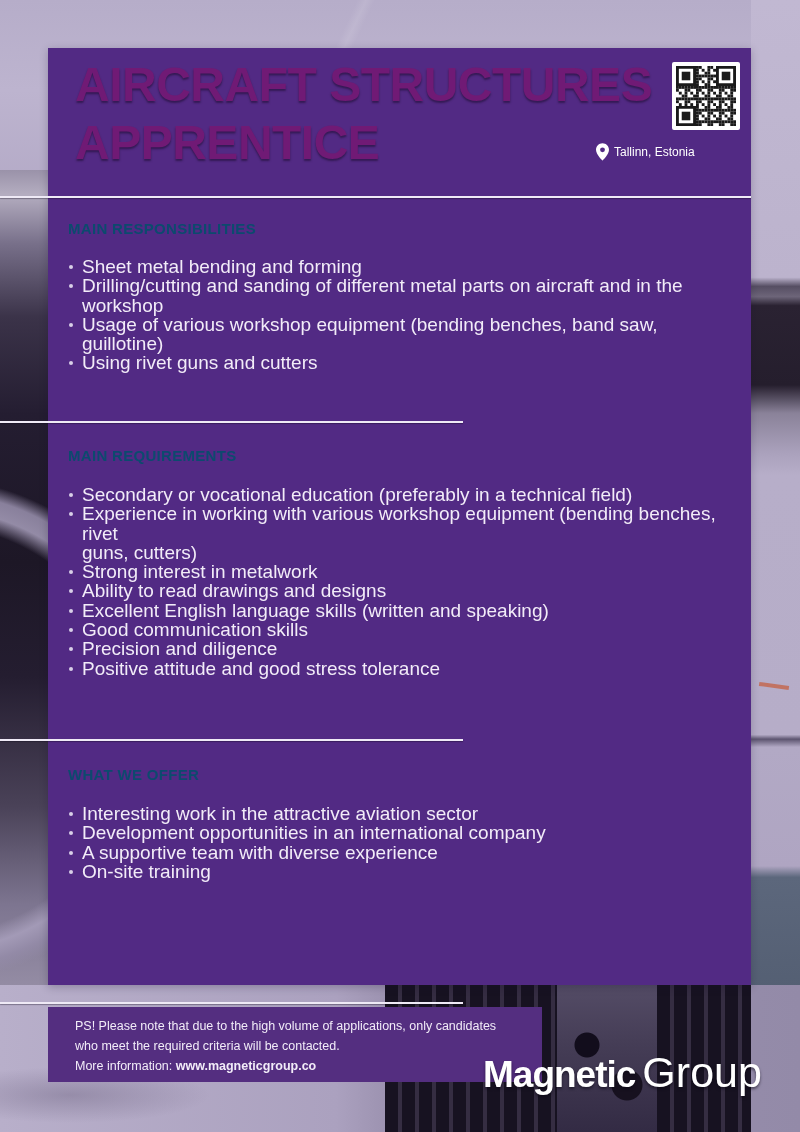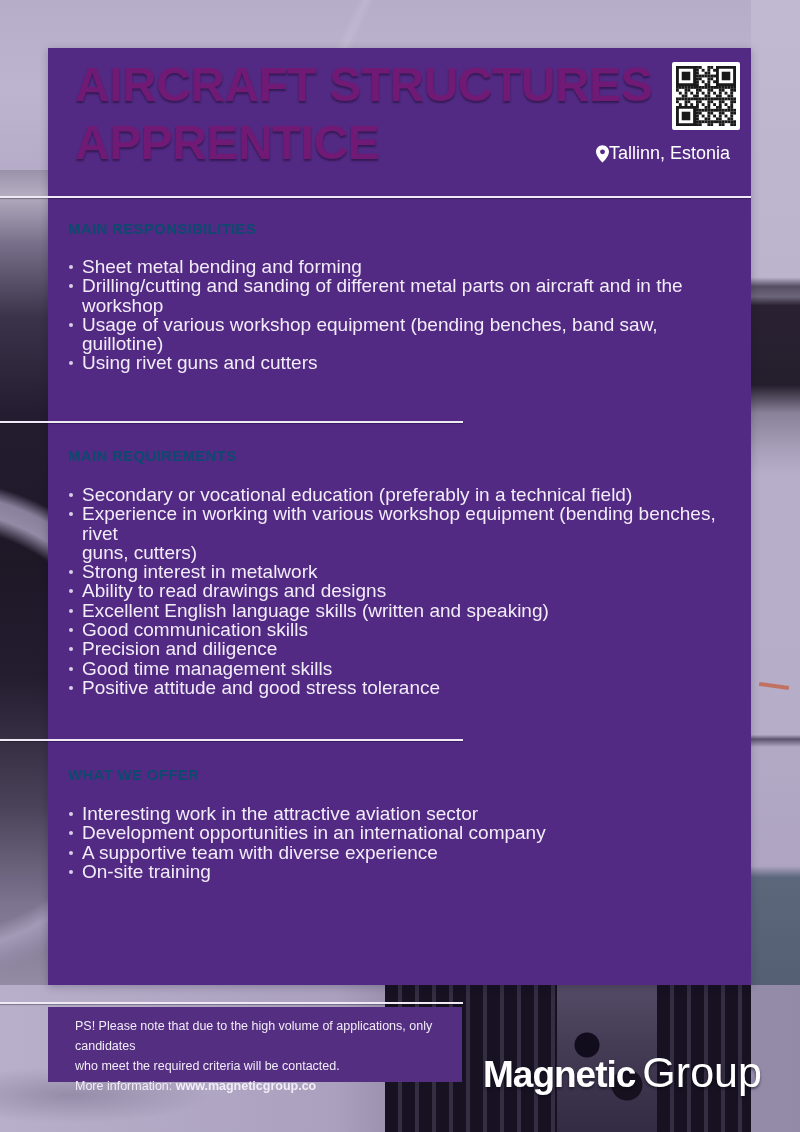--- a/index.html
+++ b/index.html
@@ -75,22 +75,22 @@
     color:#701a75;text-shadow:0 2px 2px rgba(22,10,38,0.5);
   }
   .title span{display:block;}
   .qr{
     position:absolute;left:672px;top:62px;width:68px;height:68px;
     background:#ffffff;border-radius:2px;padding:4px;box-sizing:border-box;
   }
   .qr svg{display:block;width:100%;height:100%;}
   .location{
     position:absolute;left:596px;top:143px;width:140px;
-    display:flex;align-items:center;color:#ffffff;
-    font-size:18px;
+    display:flex;align-items:center;gap:5px;color:#ffffff;
+    font-size:12px;
   }
   .location svg{flex:0 0 auto;display:block;}
   
   .section-heading{
     position:absolute;left:68px;margin:0;
     font-size:15px;font-weight:bold;letter-spacing:0.3px;color:#0c4a6e;
   }
   .h-1{top:220px;} .h-2{top:447px;} .h-3{top:766px;}
   .bullets{
     position:absolute;left:68px;width:668px;margin:0;padding:0;list-style:none;
@@ -99,21 +99,21 @@
   .l-1{top:257px;} .l-2{top:485px;} .l-3{top:804px;}
   .bullets li{
     position:relative;padding-left:14px;white-space:pre-line;
   }
   .bullets li::before{
     content:"";position:absolute;left:1px;top:8px;width:4px;height:4px;
     border-radius:50%;background:#d9cfe8;
   }
   
   .ps-box{
-    position:absolute;left:48px;top:1007px;width:414px;height:75px;
+    position:absolute;left:48px;top:1007px;width:494px;height:75px;
     background:#542e80;box-sizing:border-box;padding:9px 14px 0 27px;
     color:#f2ecf8;font-size:12.5px;line-height:20px;
   }
   .ps-box b{font-weight:bold;}
   
   .logo{
     position:absolute;left:483px;top:1048px;width:300px;
     color:#ffffff;white-space:nowrap;
     text-shadow:0 2px 3px rgba(10,6,18,0.55);
   }
@@ -367,21 +367,20 @@
   <h2 class="section-heading h-2">MAIN REQUIREMENTS</h2>
   <ul class="bullets l-2">
     <li>Secondary or vocational education (preferably in a technical field)</li>
     <li>Experience in working with various workshop equipment (bending benches, rivet
 guns, cutters)</li>
     <li>Strong interest in metalwork</li>
     <li>Ability to read drawings and designs</li>
     <li>Excellent English language skills (written and speaking)</li>
     <li>Good communication skills</li>
     <li>Precision and diligence</li>
-    <li>Good time management skills</li>
     <li>Positive attitude and good stress tolerance</li>
   </ul>
 
   <h2 class="section-heading h-3">WHAT WE OFFER</h2>
   <ul class="bullets l-3">
     <li>Interesting work in the attractive aviation sector</li>
     <li>Development opportunities in an international company</li>
     <li>A supportive team with diverse experience</li>
     <li>On-site training</li>
   </ul>

